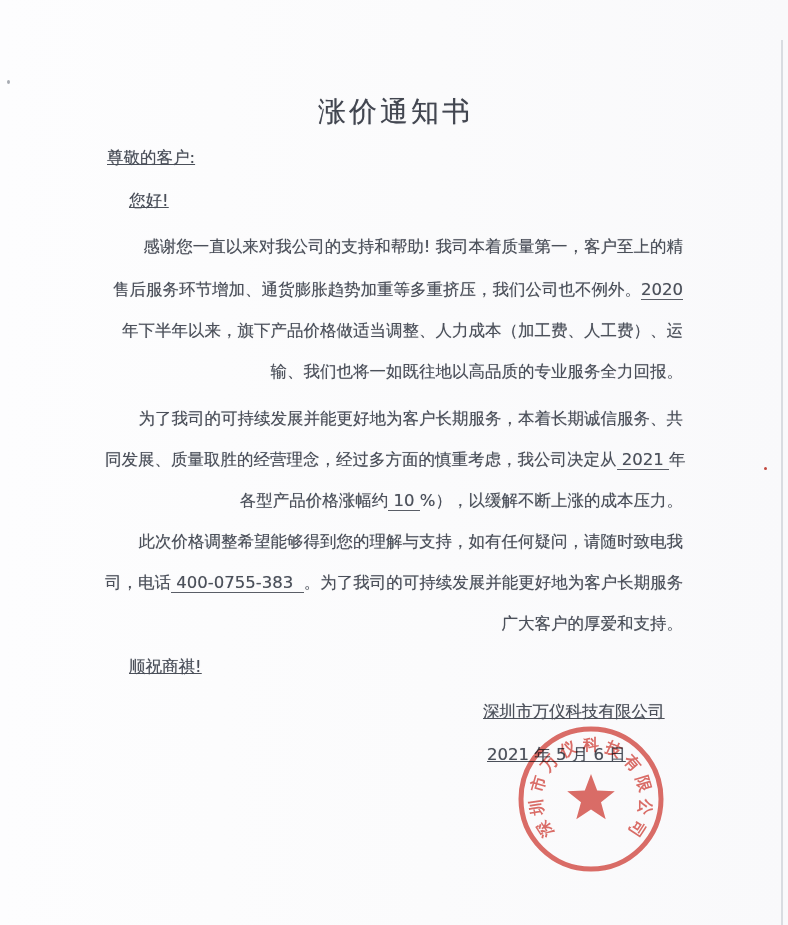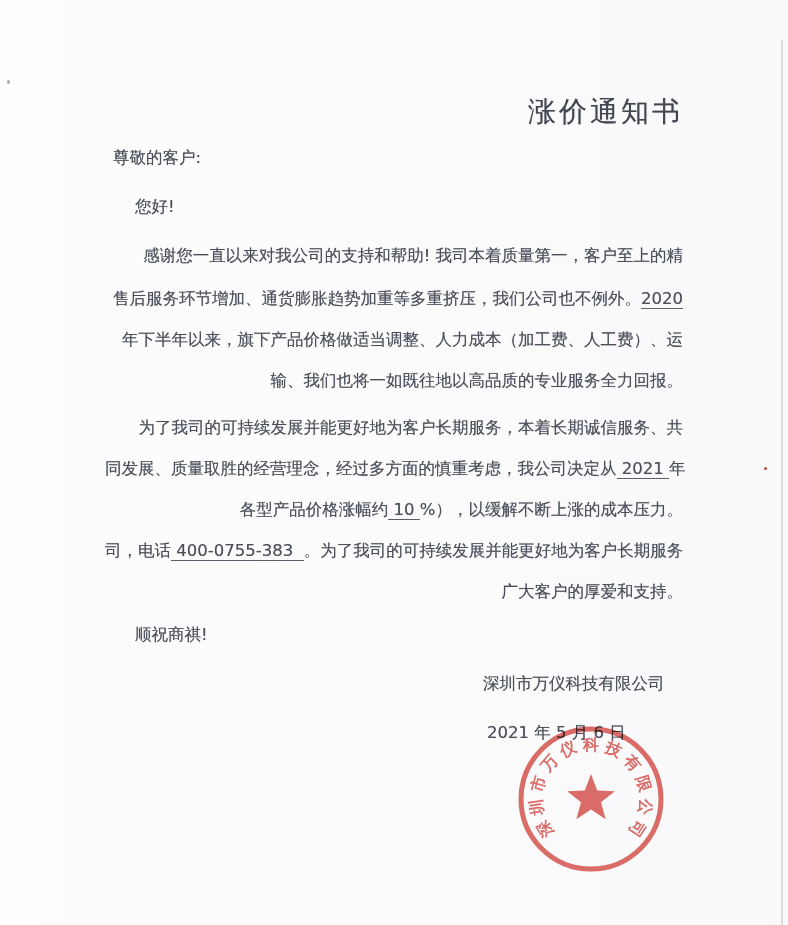--- a/index.html
+++ b/index.html
@@ -26,27 +26,27 @@
   .speck.s3 { left:505px; top:504px; width:4px; height:2px; background:#c6c9ce; }
 
   .doc {
     position:relative;
     padding:94px 105px 0 105px;
     color:#4b505a;
     font-size:16.5px;
     text-shadow:0 0 .7px rgba(72,77,88,.55);
   }
   .title {
-    margin:0; text-align:right;
+    margin:0; text-align:center;
     font-family:"DejaVu Serif", serif;
     font-size:28px; font-weight:400; letter-spacing:3px;
     line-height:36px; color:#424650;
     text-indent:3px;
   }
-  p { margin:8px; }
+  p { margin:2px;text-decoration:underline; }
   .line { height:41px; line-height:41px; white-space:nowrap;text-align:right; }
   .line.first-indent { padding-left:22px; }
   .salutation { margin-top:7px;  line-height:41px; }
   .greeting   { margin-top:0;    line-height:41px; padding-left:22px; }
   .paragraph-list { margin-top:5px; }
   .para.p2 { margin-top:2px; }
   .para.p3 { margin-top:6px; }
   .para.p4 { margin-top:0; }
   .closing { margin-top:2px; line-height:41px; padding-left:22px; }
   .sig-company { margin-top:4px; line-height:41px; margin-left:378px; }
@@ -87,20 +87,21 @@
           <div class="line"><span>售后服务环节增加、通货膨胀趋势加重等多重挤压，我们公司也不例外。</span><span class="u">2020</span></div>
           <div class="line"><span>年下半年以来，旗下产品价格做适当调整、人力成本（加工费、人工费）、运</span></div>
           <div class="line"><span>输、我们也将一如既往地以高品质的专业服务全力回报。</span></div>
         </div>
         <div class="para p3">
           <div class="line first-indent"><span>为了我司的可持续发展并能更好地为客户长期服务，本着长期诚信服务、共</span></div>
           <div class="line"><span>同发展、质量取胜的经营理念，经过多方面的慎重考虑，我公司决定从</span><span class="u">&nbsp;2021&nbsp;</span><span>年</span></div>
           <div class="line"><span>各型产品价格涨幅约</span><span class="u">&nbsp;10&nbsp;</span><span>%），以缓解不断上涨的成本压力。</span></div>
         </div>
         <div class="para p4">
+          <div class="line first-indent"><span>此次价格调整希望能够得到您的理解与支持，如有任何疑问，请随时致电我</span></div>
           <div class="line"><span>司，电话</span><span class="u">&nbsp;400-0755-383&nbsp;&nbsp;</span><span>。为了我司的可持续发展并能更好地为客户长期服务</span></div>
           <div class="line"><span>广大客户的厚爱和支持。</span></div>
         </div>
       </div>
     <p class="closing">顺祝商祺!</p>
     <p class="sig-company">深圳市万仪科技有限公司</p>
     <p class="sig-date">2021 年 5 月 6 日</p>
   </div>
 
   <div class="stamp" style="color: rgb(213, 69, 61);">

